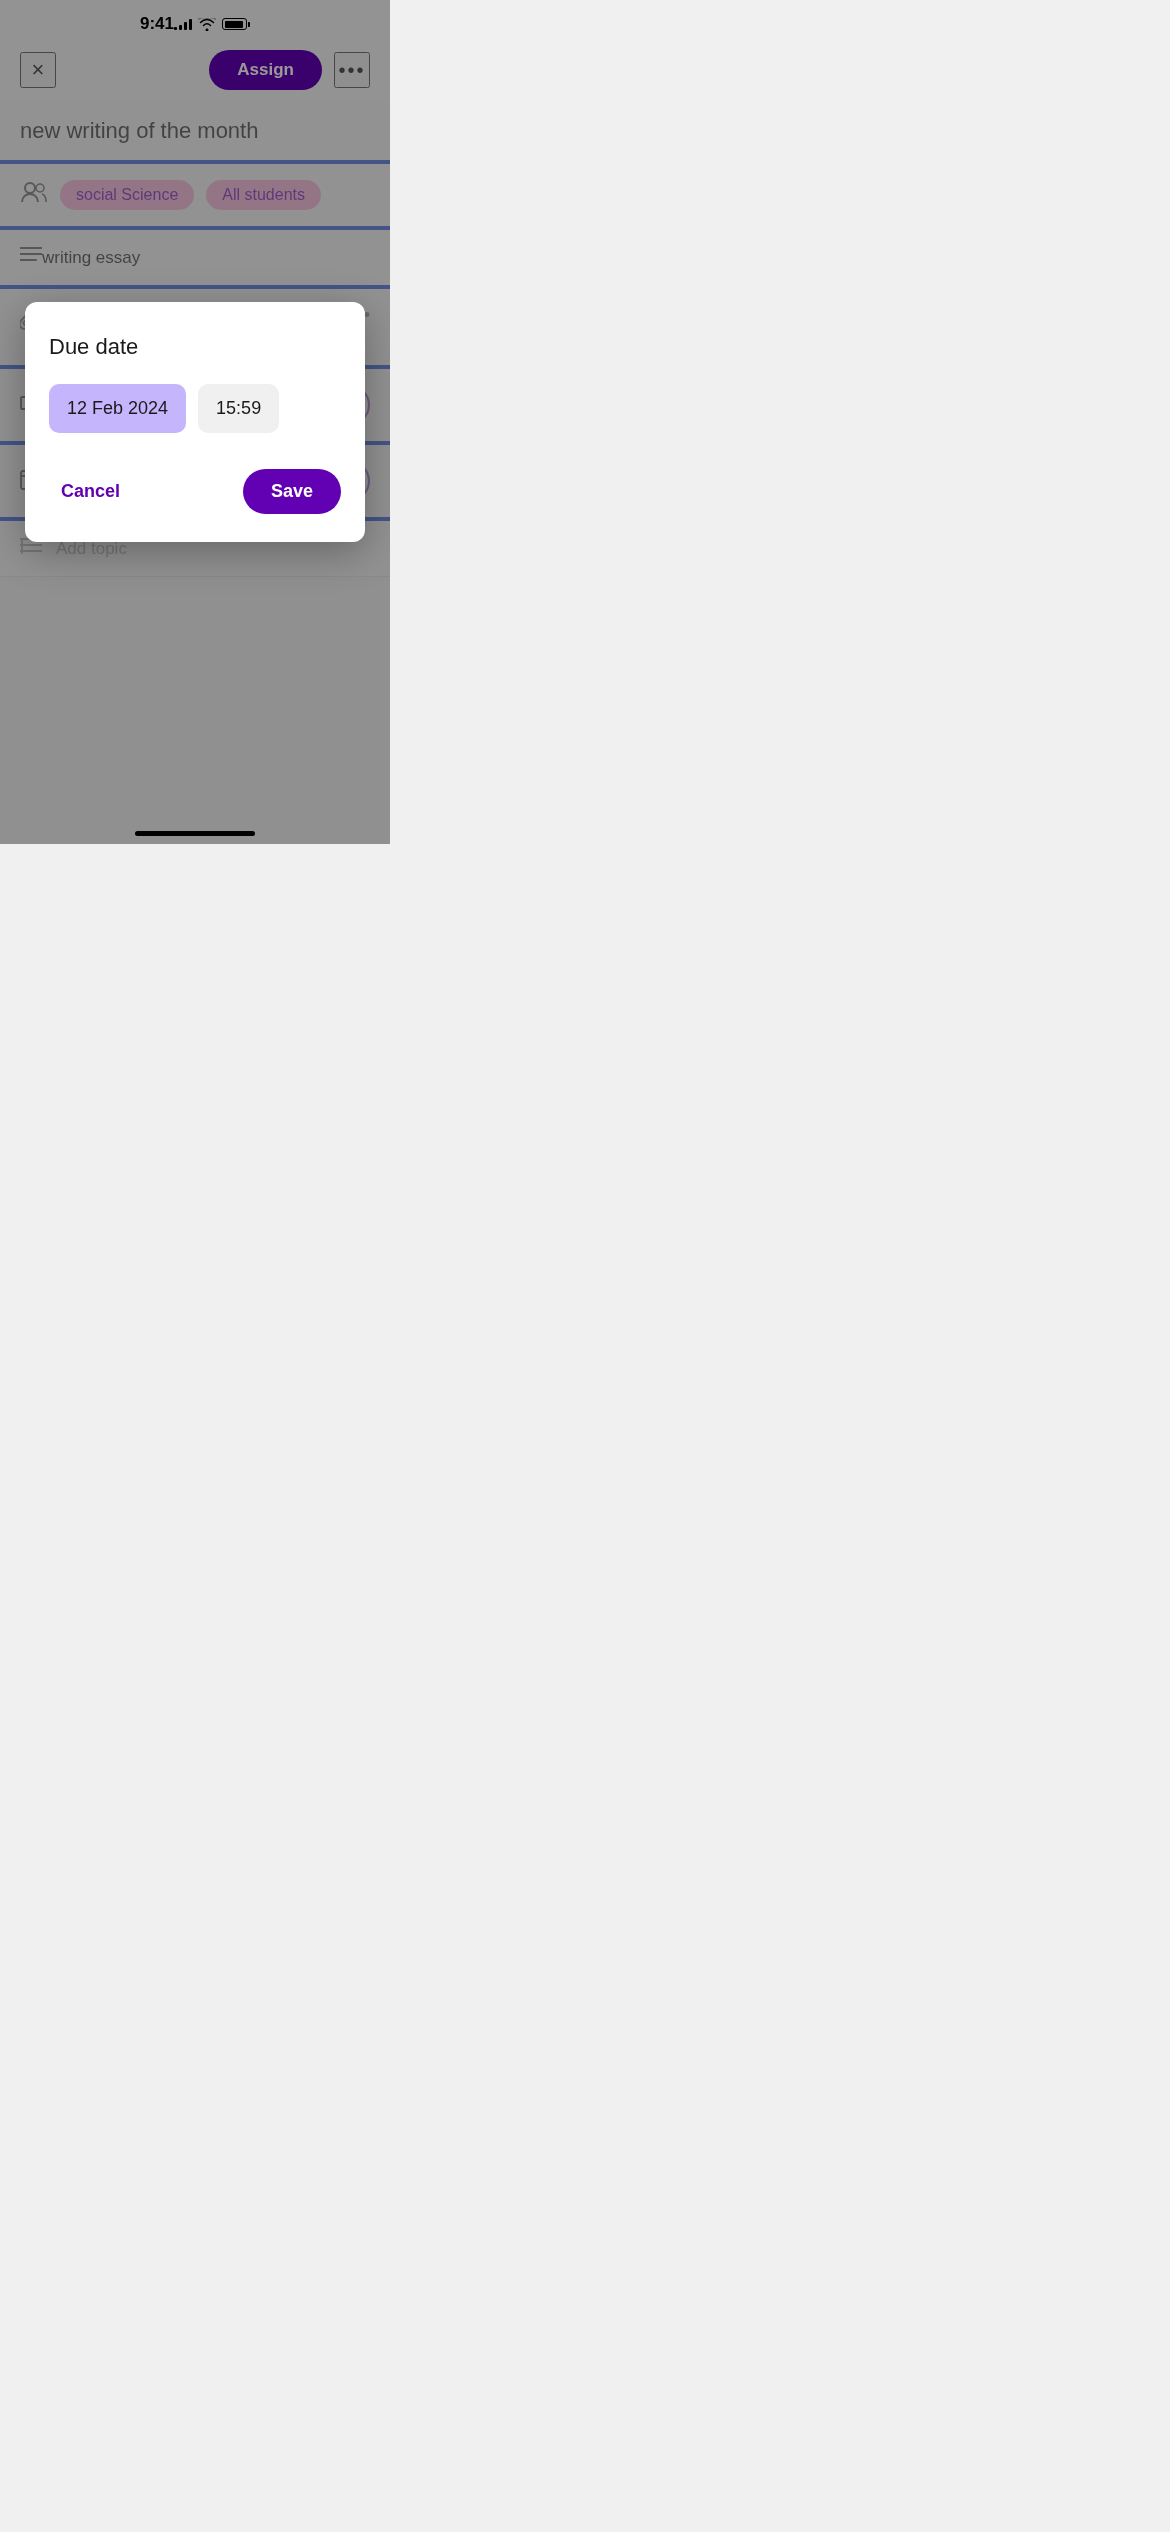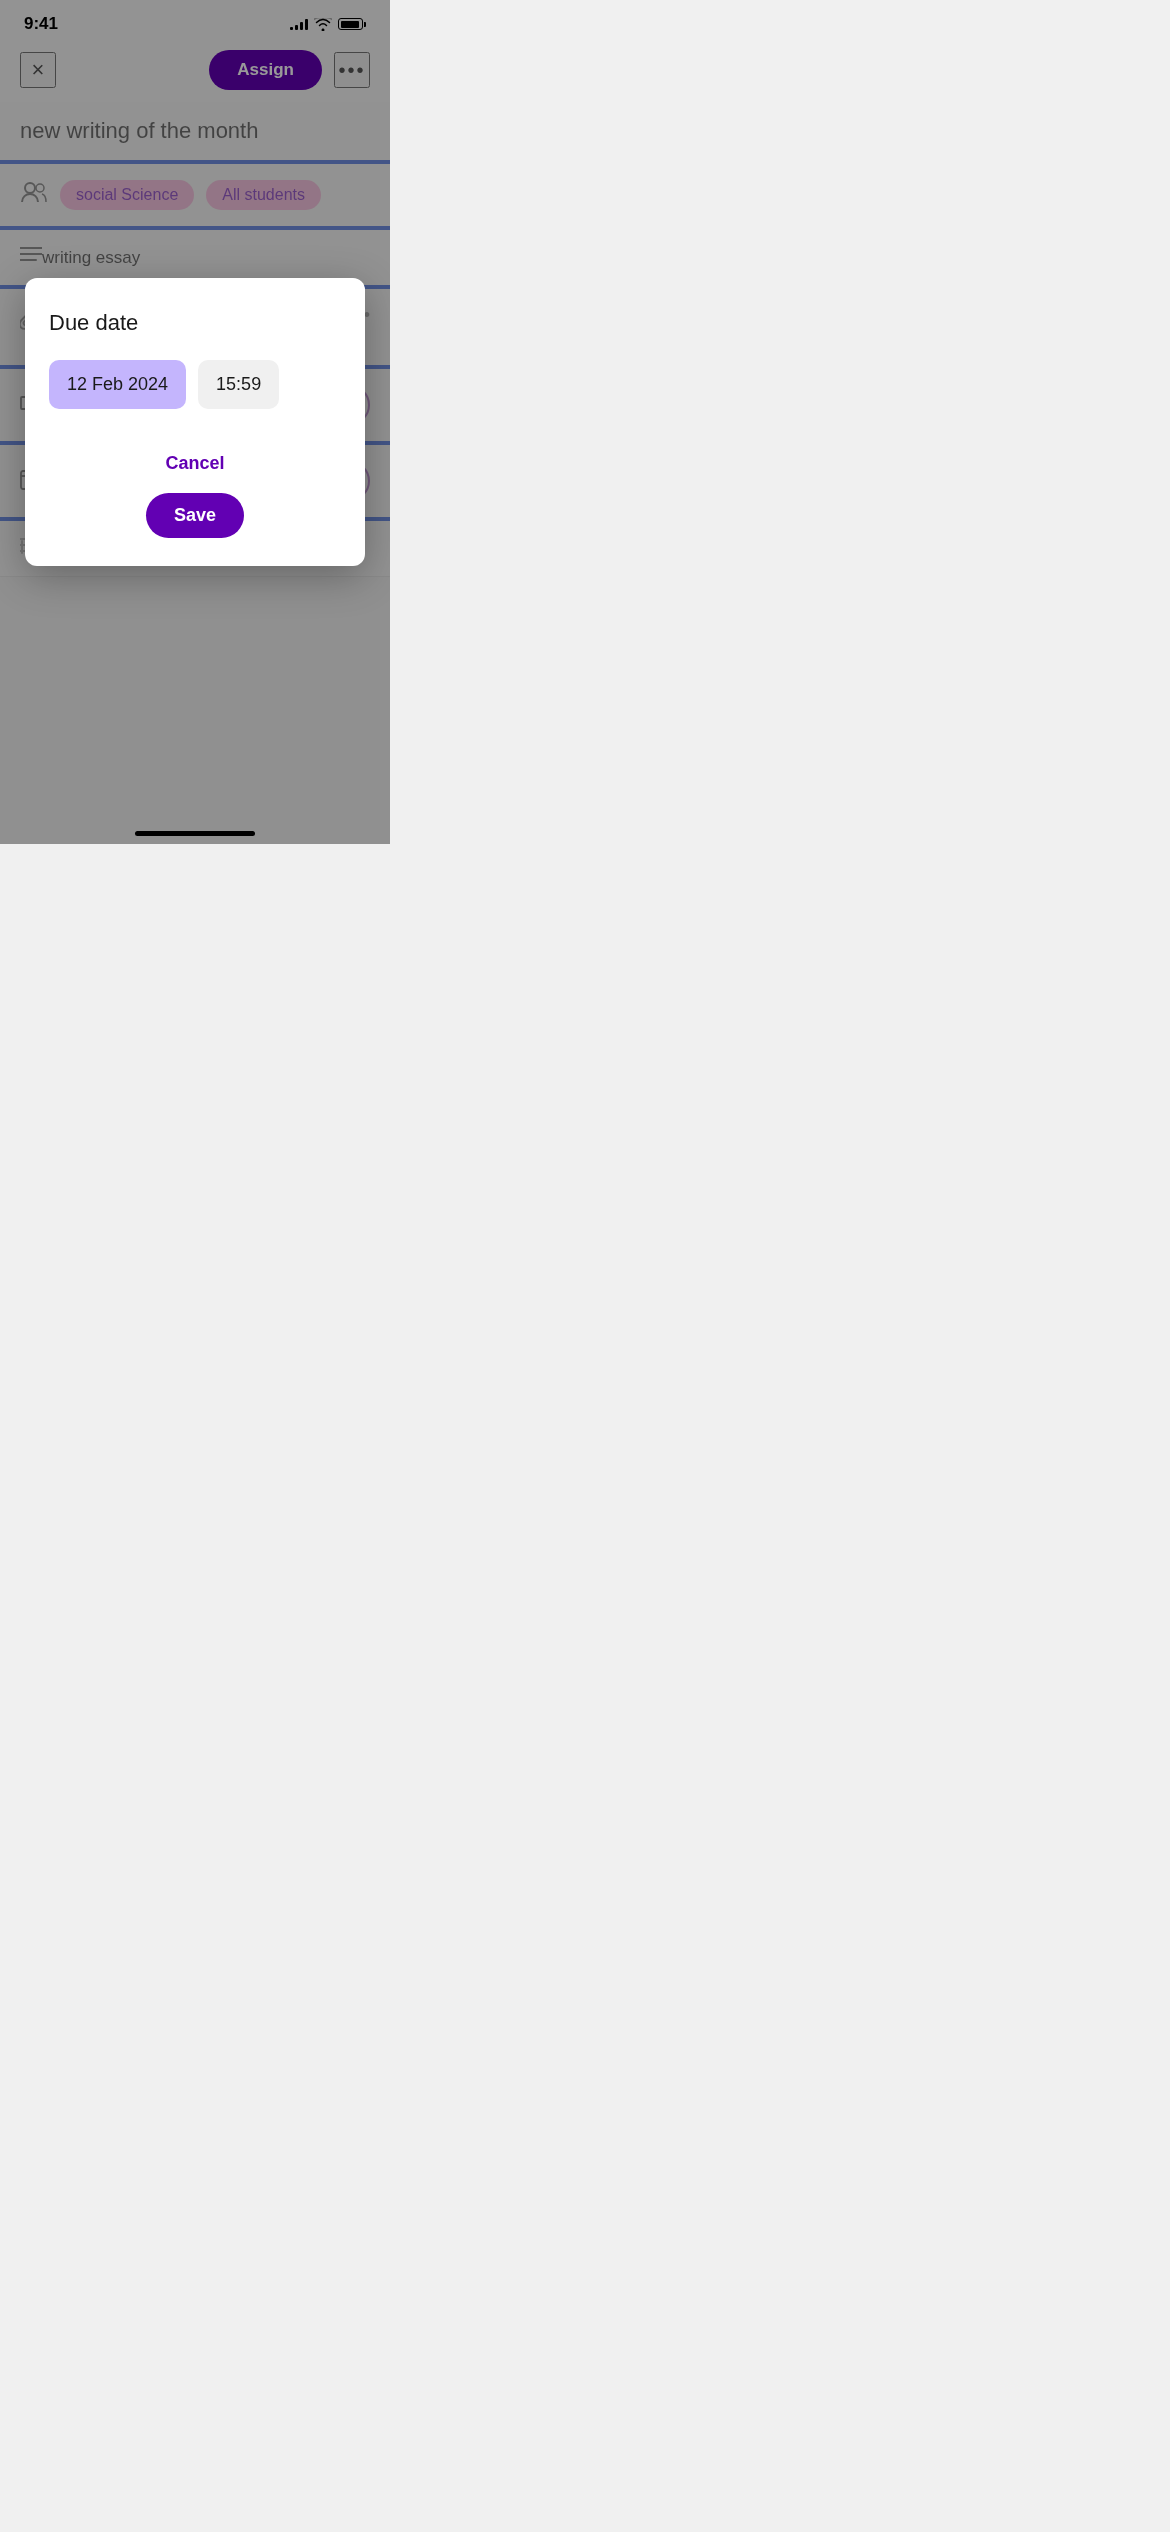--- a/index.html
+++ b/index.html
@@ -10,21 +10,21 @@
       height: 844px;
       font-family: -apple-system, BlinkMacSystemFont, 'Helvetica Neue', sans-serif;
       background: #f0f0f0;
       position: relative;
       overflow: hidden;
     }
 
     
     .status-bar {
       display: flex;
-      justify-content: space-between;
+      justify-content: center;
       align-items: center;
       padding: 14px 24px 8px;
       background: #f5f5f5;
     }
 
     .status-time {
       font-size: 17px;
       font-weight: 600;
       color: #000;
     }
@@ -333,21 +333,20 @@
       color: #1a1a1a;
       cursor: pointer;
       border: none;
     }
 
     .modal-actions {
       display: flex;
       justify-content: space-between;
       align-items: center;
       gap: 11px;
-      flex-direction: column;
     }
 
     .cancel-btn {
       background: none;
       border: none;
       color: #6200b3;
       font-size: 18px;
       font-weight: 600;
       cursor: pointer;
       padding: 8px 12px;

